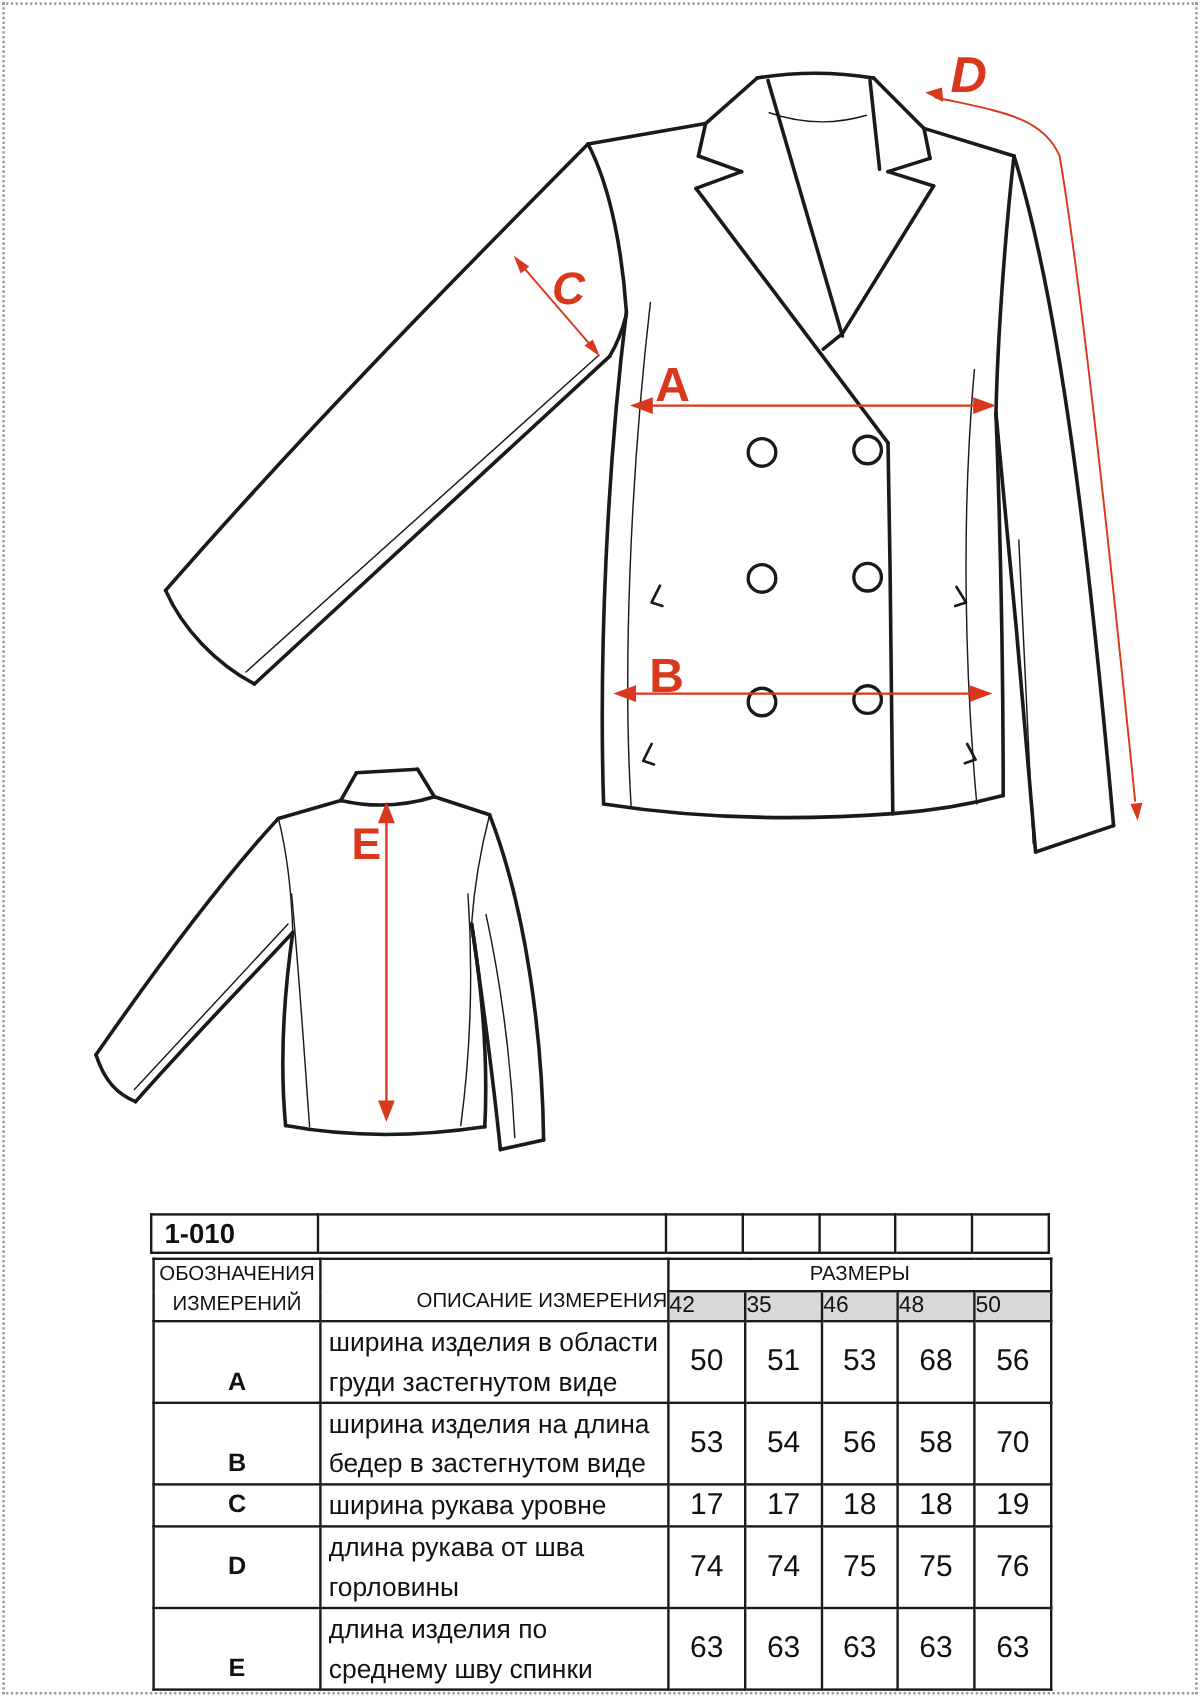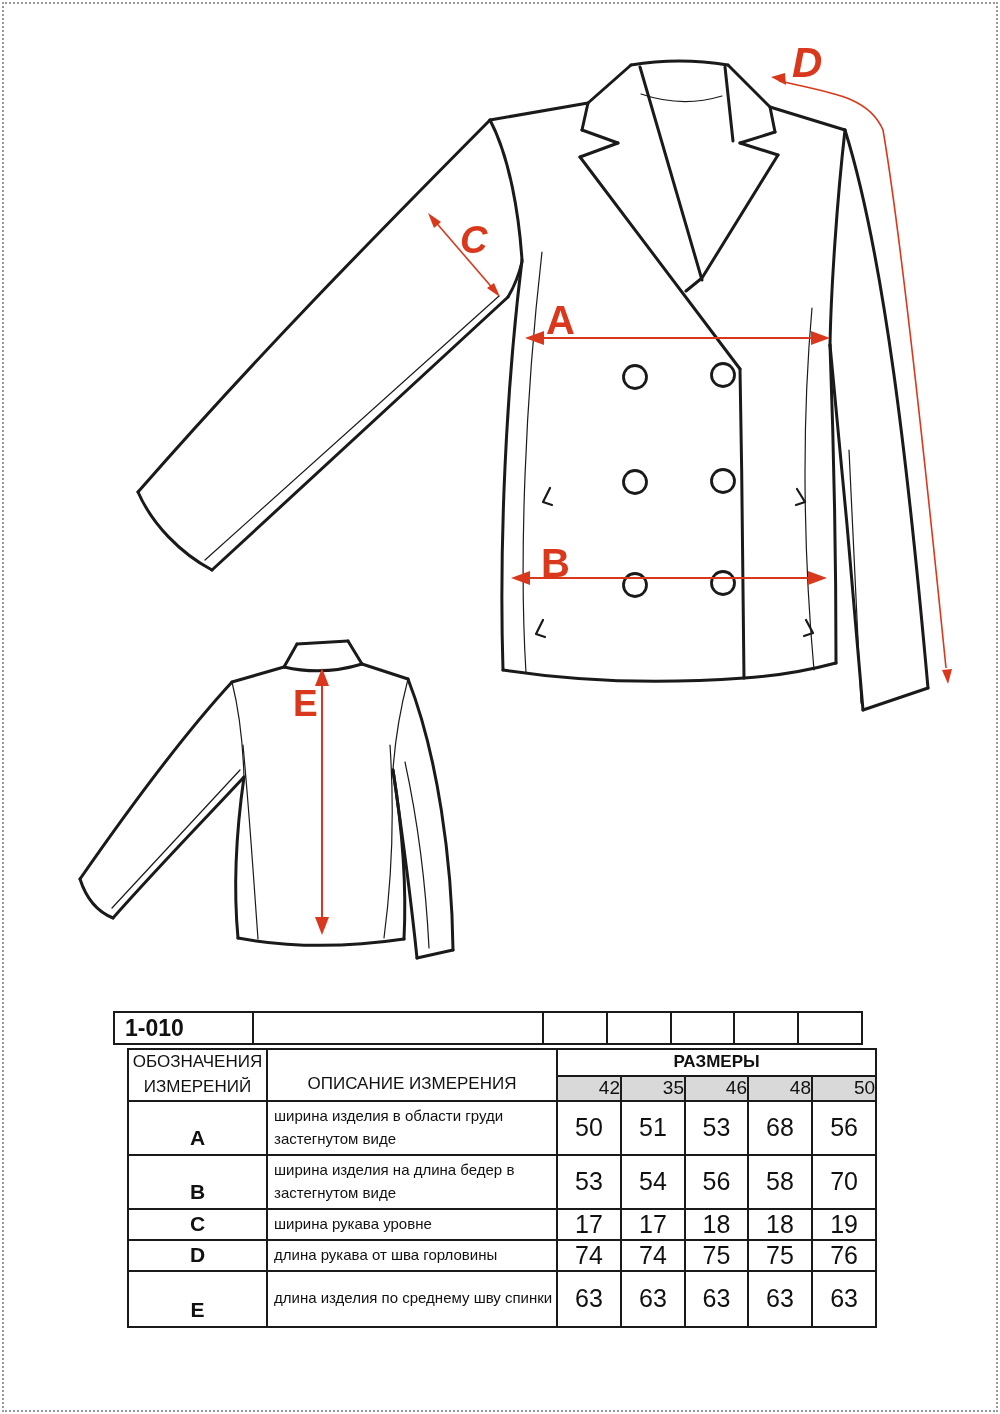--- a/index.html
+++ b/index.html
@@ -31,40 +31,40 @@
 
   
   table{border-collapse:collapse;table-layout:fixed;position:absolute;background:#fff;}
   td,th{
     border:2px solid var(--line,#1a1a1a);
     padding:0;margin:0;
     font-family:"Liberation Sans",sans-serif;
     color:#111;
     overflow:hidden;
   }
-  #article-table{left:113px;top:1011px;width:748px;}
+  #article-table{left:125px;top:1011px;width:748px;}
   #article-table td{height:30px;}
   .article-cell{
     font-size:23px;font-weight:bold;text-align:left;
     padding-left:10px;letter-spacing:0;
   }
   #size-table{left:127px;top:1048px;width:748px;}
   .hdr{font-size:17px;font-weight:normal;text-align:center;line-height:1.45;}
   .hdr-designation{vertical-align:middle;}
-  .hdr-description{vertical-align:bottom;padding-bottom:3px;}
-  .hdr-sizes{height:22px;font-size:17px;font-weight:bold;}
+  .hdr-description{vertical-align:bottom;padding-bottom:3px;text-align:right;}
+  .hdr-sizes{height:22px;font-size:17px;font-weight:normal;}
   .size-cell{
     height:23px;background:var(--size_header_bg,#d9d9d9);
-    font-size:19px;font-weight:normal;text-align:right;
+    font-size:19px;font-weight:normal;text-align:left;
   }
   .letter-cell{font-size:21px;font-weight:bold;text-align:center;}
   .letter-bottom{vertical-align:bottom;padding-bottom:4px;}
   .letter-middle{vertical-align:middle;}
   .desc-cell{
-    font-size:15px;text-align:left;vertical-align:middle;
+    font-size:22px;text-align:left;vertical-align:middle;
     padding-left:6px;padding-right:2px;line-height:1.5;
   }
   .value-cell{font-size:25px;text-align:center;vertical-align:middle;}
   .row-tall td{height:48px;}
   .row-short td{height:27px;}
   .row-e td{height:50px;margin-left:36px;}
 </style>
 </head>
 <body>
 

